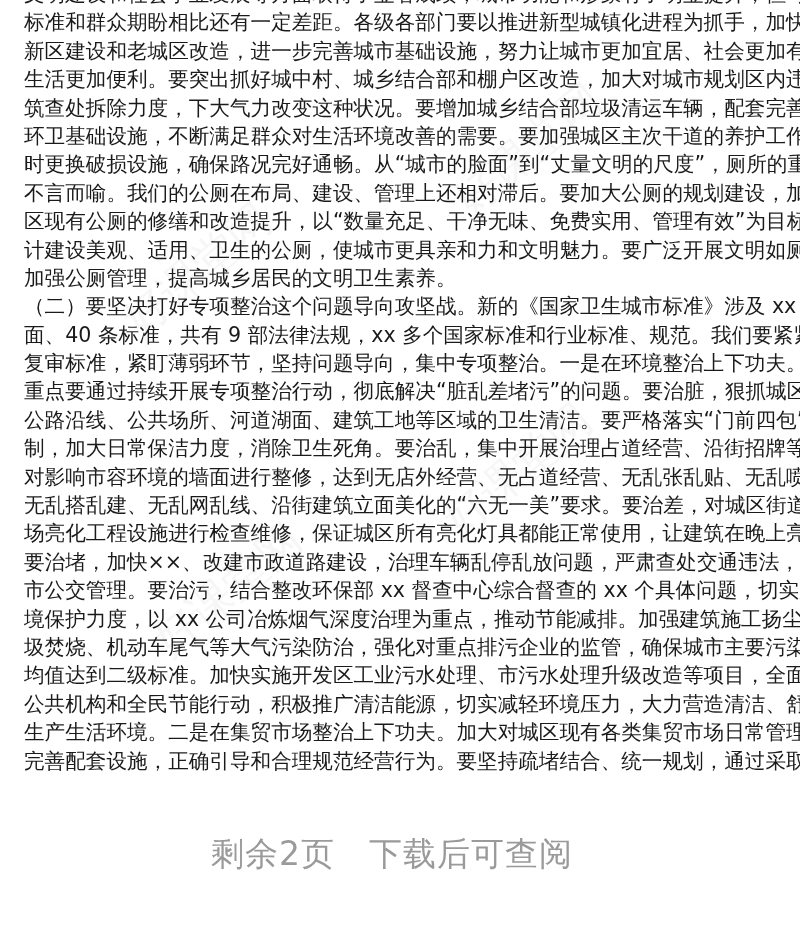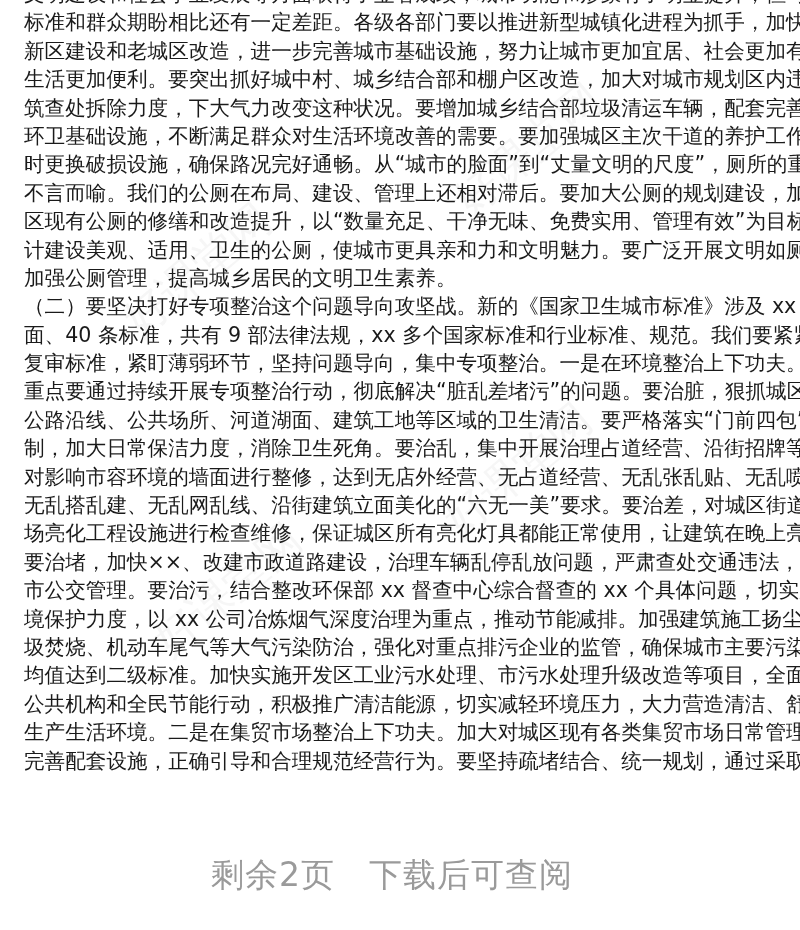--- a/index.html
+++ b/index.html
@@ -48,21 +48,20 @@
     .remaining {
       position: absolute;
       left: 0;
       width: 784px;
       top: 832px;
       text-align: center;
       font-size: 33px;
       color: #9a9a9a;
       letter-spacing: 1px;
       font-family: "DejaVu Sans", "Liberation Sans", sans-serif;
-      margin-top: 21px;
     }
     .remaining .gap {
       display: inline-block;
       width: 34px;
     }
   </style>
 </head>
 <body>
 
 <div class="watermark" style="left:440px; top:120px;">好课堂网</div>

